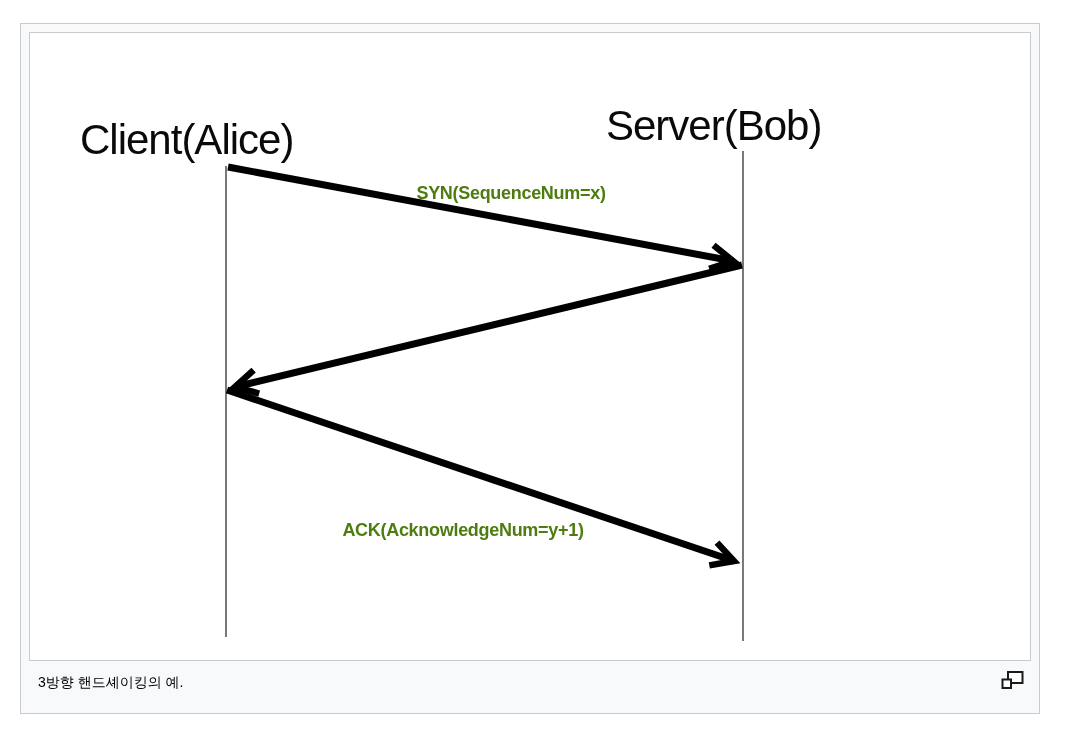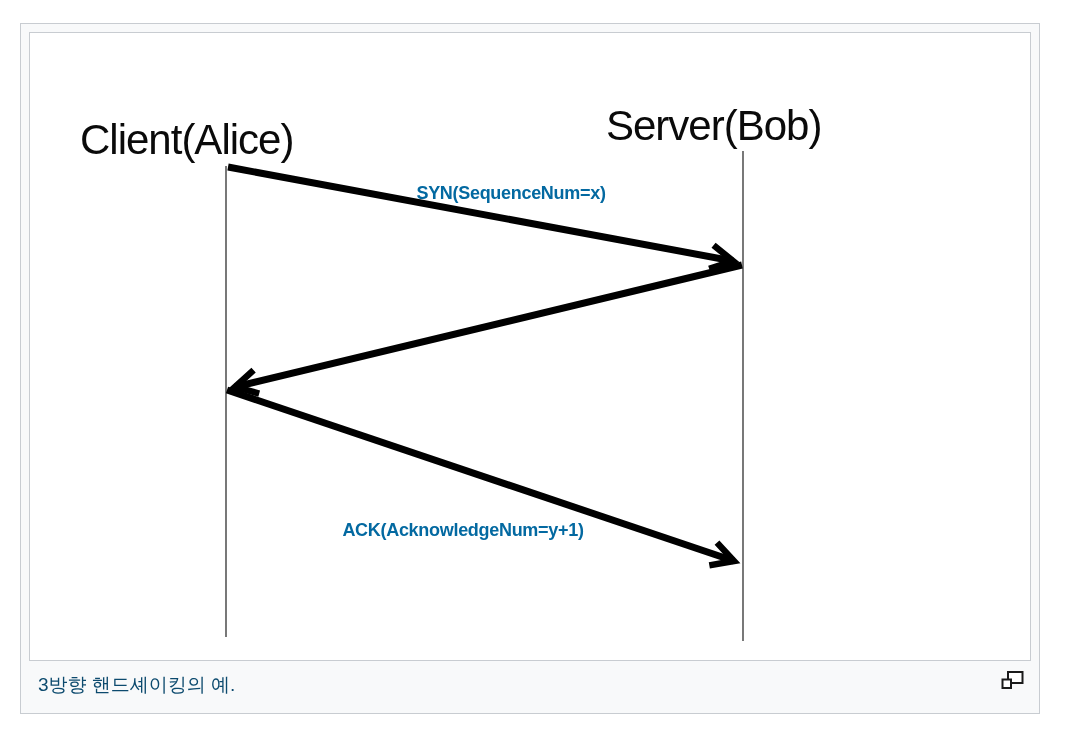--- a/index.html
+++ b/index.html
@@ -41,38 +41,38 @@
     position: absolute;
     color: #0a0a0a;
     font-size: 42px;
     line-height: 1.1;
     white-space: nowrap;
     letter-spacing: -1px;
   }
   .msg-label {
     position: absolute;
     transform: translateX(-50%);
-    color: #0369a1;
+    color: #4d7c0f;
     font-weight: bold;
     font-size: 18px;
     line-height: 22px;
     white-space: nowrap;
     letter-spacing: -0.3px;
   }
 
   .caption-row {
     position: relative;
     width: 1002px;
     height: 44px;
   }
   .caption-text {
     position: absolute;
     left: 9px; top: 13px;
-    color: #0c4a6e;
-    font-size: 19px;
+    color: #000000;
+    font-size: 14px;
     line-height: 1.2;
     white-space: nowrap;
   }
   .magnify {
     position: absolute;
     right: 7px; top: 9px;
     width: 23px; height: 20px;
     cursor: pointer;
   }
 </style>

